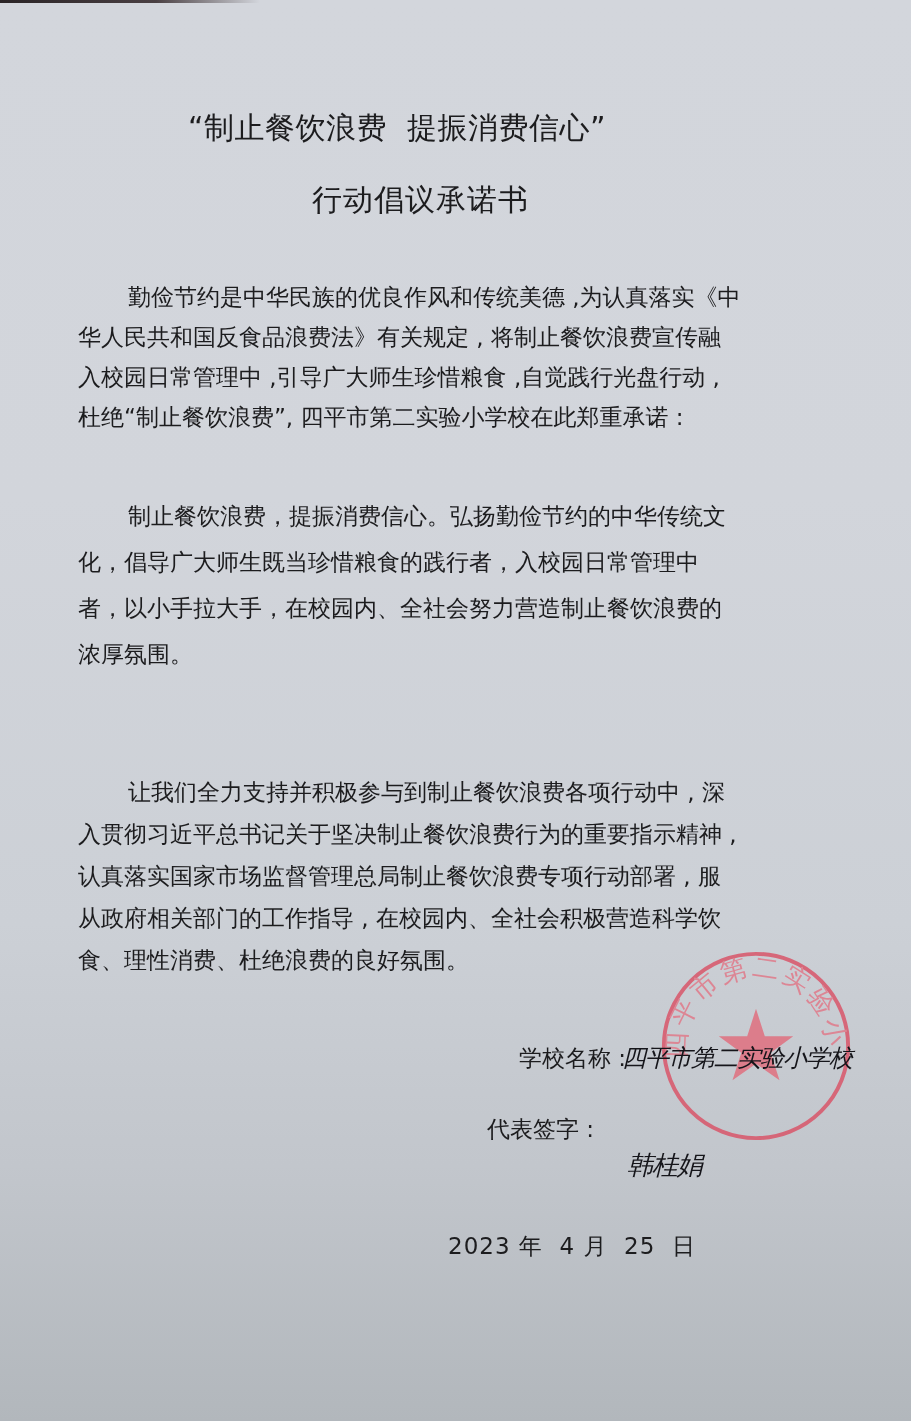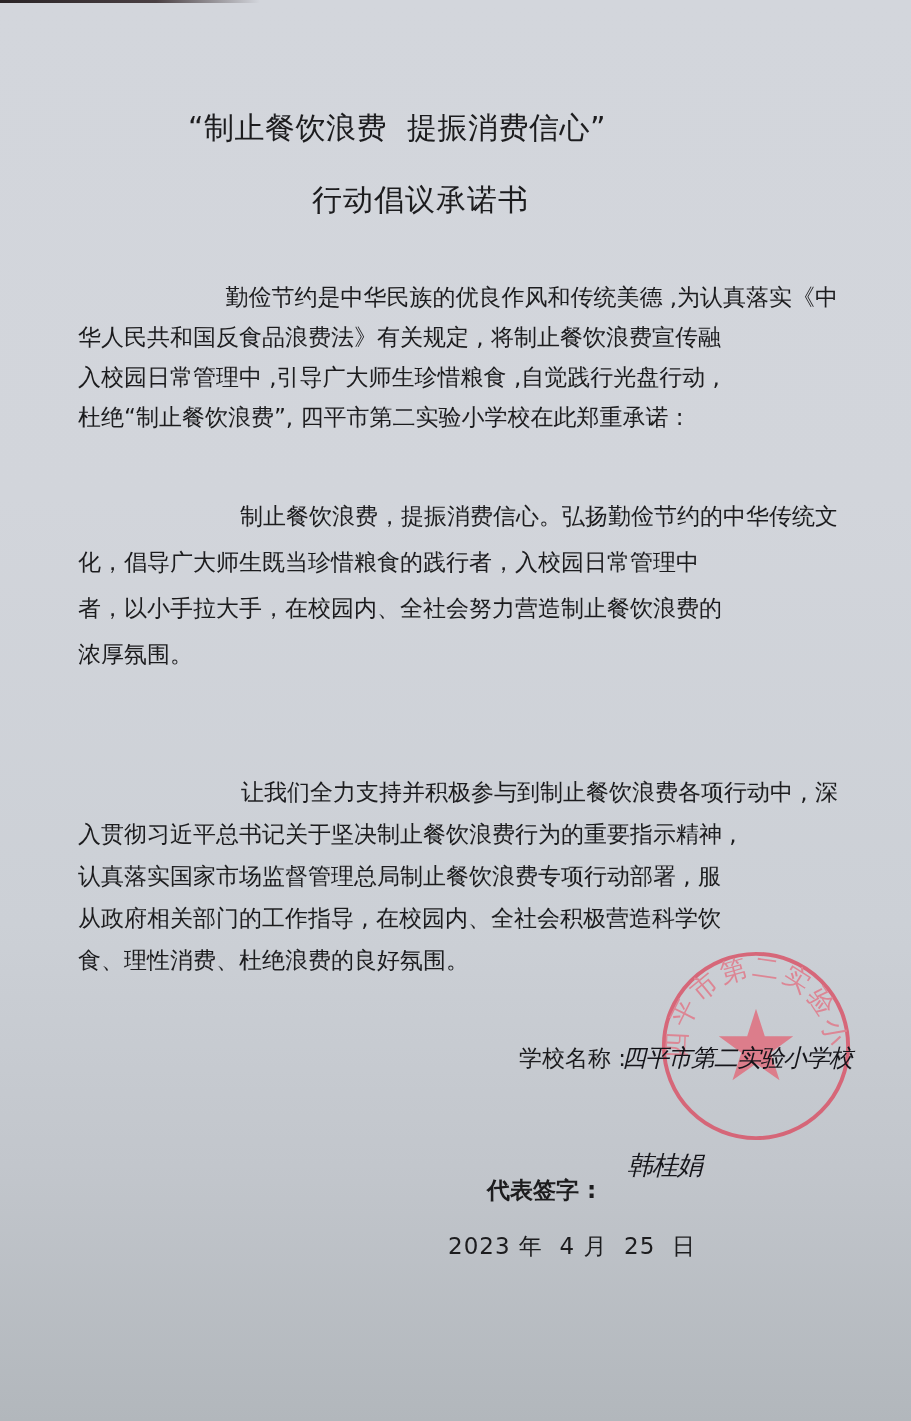--- a/index.html
+++ b/index.html
@@ -45,36 +45,36 @@
     left: 78px;
     width: 760px;
     font-size: 23px;
   }
   .para .line {
     display: block;
     white-space: pre;
     height: 40px;
     line-height: 40px;
   }
-  .para .line.indent { padding-left: 50px; text-align: right; }
+  .para .line.indent { padding-left: 50px; }
   #para-1 { top: 277px; }
   #para-1 .line { height: 40px; line-height: 40px; }
   #para-2 { top: 493px; }
   #para-2 .line { height: 46px; line-height: 46px; }
   #para-3 { top: 724px; margin-top: 47px; }
   #para-3 .line { height: 42px; line-height: 42px; }
 
   .sig-row {
     position: absolute;
     font-size: 23px;
     line-height: 36px;
     white-space: pre;
   }
   #school-row { left: 487px; top: 1040px; margin-left: 32px; }
-  #rep-row { left: 487px; top: 1172px; font-weight: bold; }
+  #rep-row { left: 487px; top: 1111px; }
   #date-row { left: 448px; top: 1228px; letter-spacing: 1px; }
 
   .handwriting {
     font-family: "DejaVu Serif", "Liberation Serif", serif;
     font-style: italic;
     color: #15151a;
     font-size: 24px;
     letter-spacing: -1px;
   }
   #school-handwriting { position: absolute; left: 622px; top: 1042px; }

